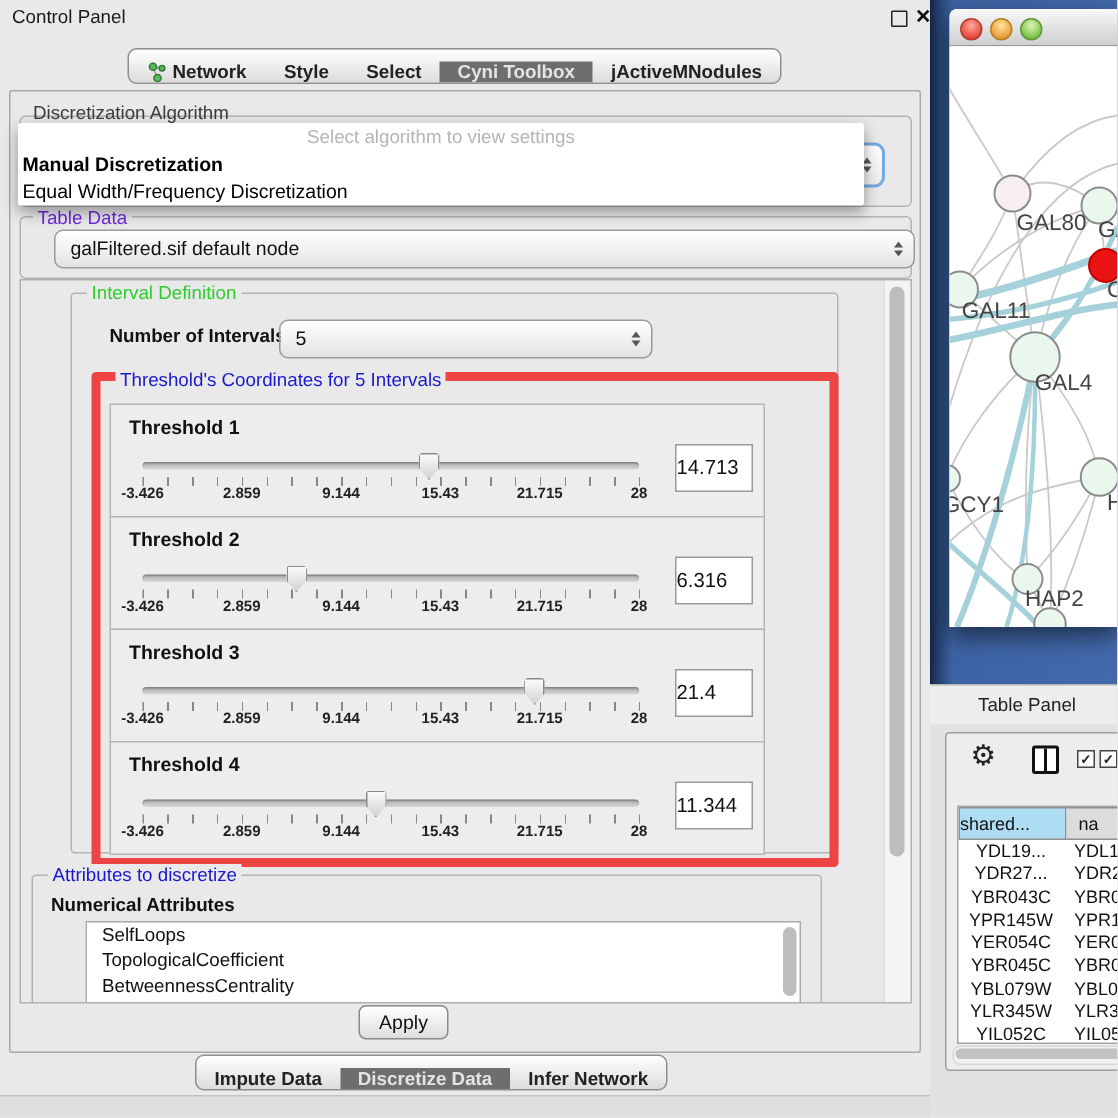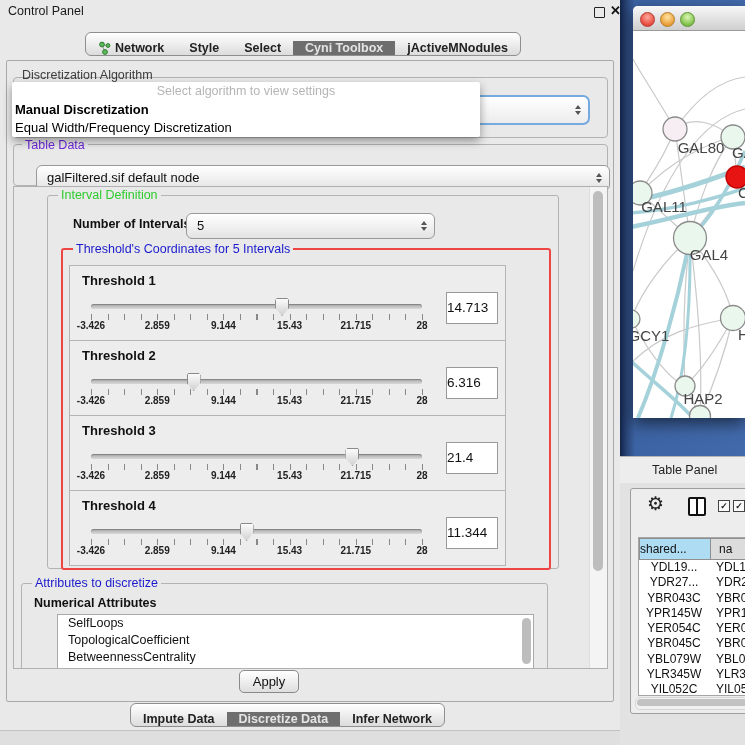--- a/index.html
+++ b/index.html
@@ -22,52 +22,52 @@
   #bottom-tabwrap{position:absolute;left:130px;top:703px}
 
   #outer-panel{position:absolute;left:6px;top:60px;width:606px;height:640px;border:1px solid #a9a9a9;border-radius:2px;background:#e9e9e9}
 
   
   #disc-group{position:absolute;left:13px;top:77px;width:593px;height:59px;border:1px solid #b3b3b3;border-radius:4px}
   #disc-legend{position:absolute;left:22px;top:68px;font-size:12.5px;color:#3c3c3c;z-index:1}
   #disc-combo{position:absolute;left:300px;top:95px;width:286px;height:26px;border:2px solid #74aadf;border-radius:7px;
               background:linear-gradient(#ffffff,#ececec);z-index:2}
 
-  #algo-popup{position:absolute;left:12px;top:82px;width:468px;height:55px;background:#ffffff;border-radius:2px;
+  #algo-popup{position:absolute;left:12px;top:82px;width:564px;height:55px;background:#ffffff;border-radius:2px;
               box-shadow:0 4px 10px rgba(0,0,0,0.38);z-index:5}
   #algo-popup .ph{height:17px;padding-top:2px;text-align:center;font-size:12.5px;color:#b5b5b5}
   #algo-popup .opt{height:18px;line-height:18px;padding-left:3px;font-size:13px;color:#000}
   #algo-popup .opt.bold{font-weight:bold}
 
   
   #tabledata-group{position:absolute;left:13px;top:144px;width:593px;height:40px;border:1px solid #b3b3b3;border-radius:4px}
   #tabledata-legend{position:absolute;left:8px;top:-7px;background:#e9e9e9;padding:0 3px;font-size:12.5px;color:#333}
   .combo{position:absolute;border:1px solid #999;border-radius:6px;background:linear-gradient(#ffffff,#e3e3e3);
          font-size:13px;color:#111}
   .combo .val{position:absolute;left:10px;top:0;line-height:24px;white-space:nowrap}
   .stepper{position:absolute;right:7px;top:50%;transform:translateY(-50%);display:flex;flex-direction:column;gap:2px}
   .stepper i{display:block;width:0;height:0;border-left:3.5px solid transparent;border-right:3.5px solid transparent}
   .stepper .up{border-bottom:4px solid #555}
   .stepper .dn{border-top:4px solid #555}
-  #tabledata-combo{left:22px;top:20px;width:572px;height:24px}
+  #tabledata-combo{left:22px;top:8px;width:572px;height:24px}
 
   
   #scrollpane{position:absolute;left:13px;top:186px;width:593px;height:481px;border:1px solid #b0b0b0;background:#e9e9e9;overflow:hidden}
   #vscroll{position:absolute;right:0;top:0;bottom:0;width:17px;background:#f4f4f4;border-left:1px solid #dddddd}
   #vscroll .thumb{position:absolute;left:3px;top:4px;width:10px;height:380px;border-radius:5px;background:#bdbdbd}
 
   .group{position:absolute;border:1px solid #b3b3b3;border-radius:3px}
   .legend{position:absolute;top:-8px;left:10px;background:#e9e9e9;padding:0 3px;font-size:12.5px;white-space:nowrap}
   .legend.green{color:#2ecc2e}
   .legend.blue{color:#1a1acc}
 
   #interval-group{left:33px;top:8px;width:510px;height:372px}
   #noi-label{position:absolute;left:25px;top:21px;font-size:12.5px;font-weight:bold;color:#111}
   #noi-combo{left:138px;top:17px;width:247px;height:24px}
-  #thr-group{position:absolute;left:13px;top:52px;width:486px;height:318px;border:2px solid #ef4444;border-radius:3px}
+  #thr-group{position:absolute;left:13px;top:52px;width:486px;height:318px;border:6px solid #ef4444;border-radius:3px}
 
   #threshold-list{position:absolute;left:6px;top:15px;width:437px}
   .tbox{position:relative;width:435px;height:74px;border:1px solid #b5b5b5;background:#ededed;margin-top:-1px}
   .tbox:first-child{margin-top:0}
   .t-label{position:absolute;left:12px;top:7px;font-size:13px;font-weight:bold;color:#111}
   .slider{position:absolute;left:21px;top:32px;width:331px;height:38px}
   .track{position:absolute;left:0;right:0;top:6px;height:5px;border-radius:3px;
          background:linear-gradient(#a8a8a8,#d9d9d9);box-shadow:inset 0 1px 1px rgba(0,0,0,0.25)}
   .handle{position:absolute;top:0;width:14px;height:18px;
           background:linear-gradient(#fefefe,#cfcfcf);box-shadow:inset 0 0 0 1px #8a8a8a;

